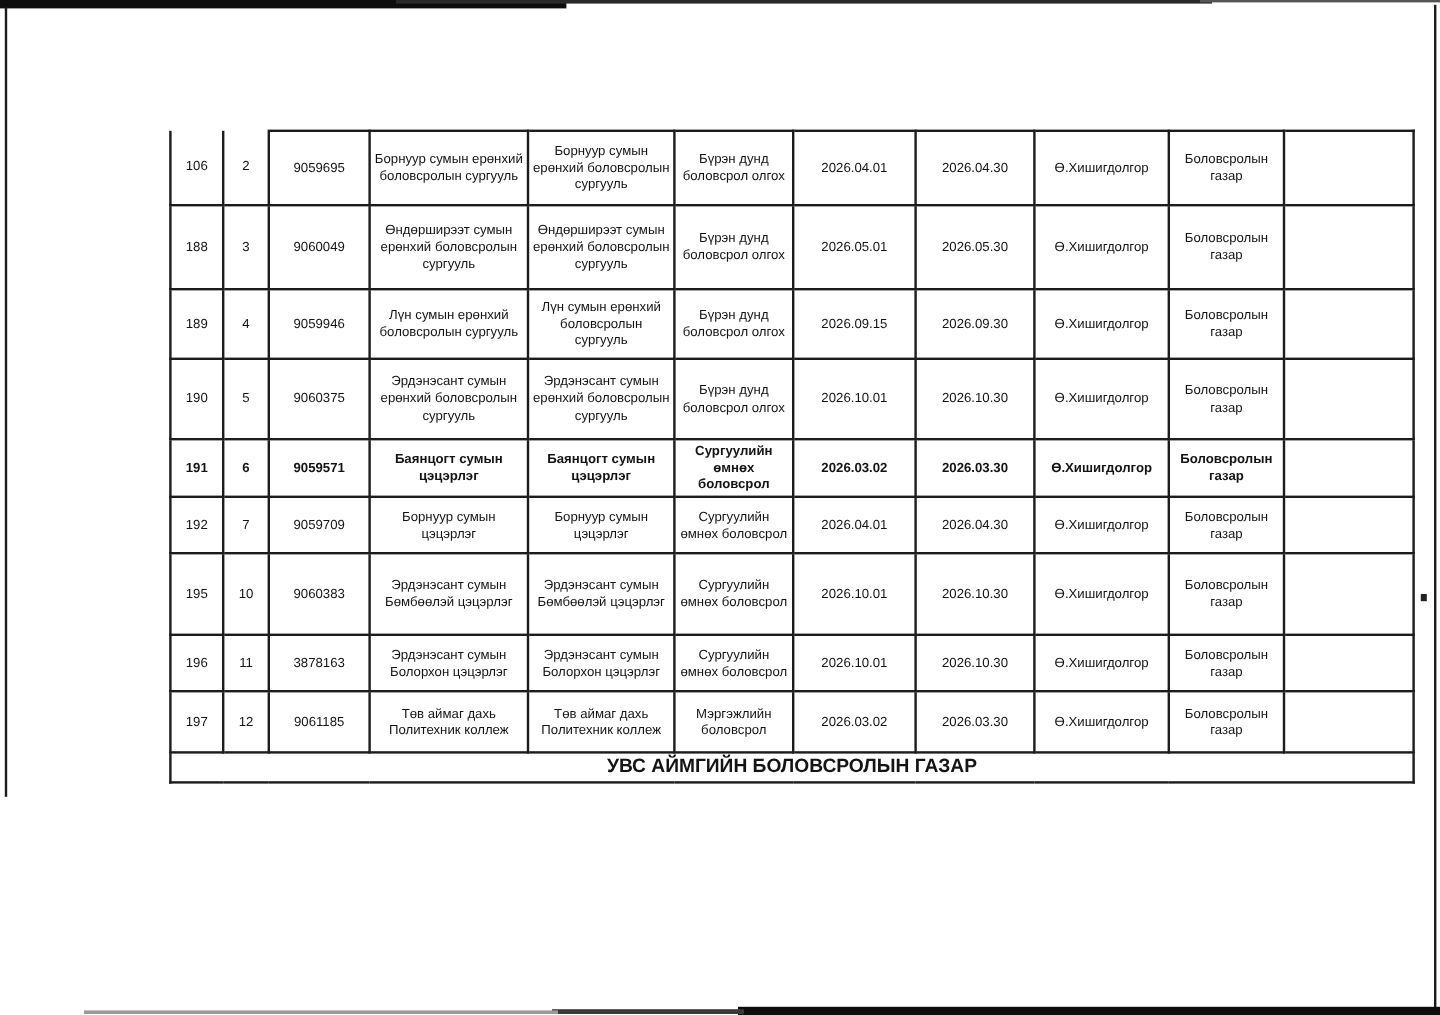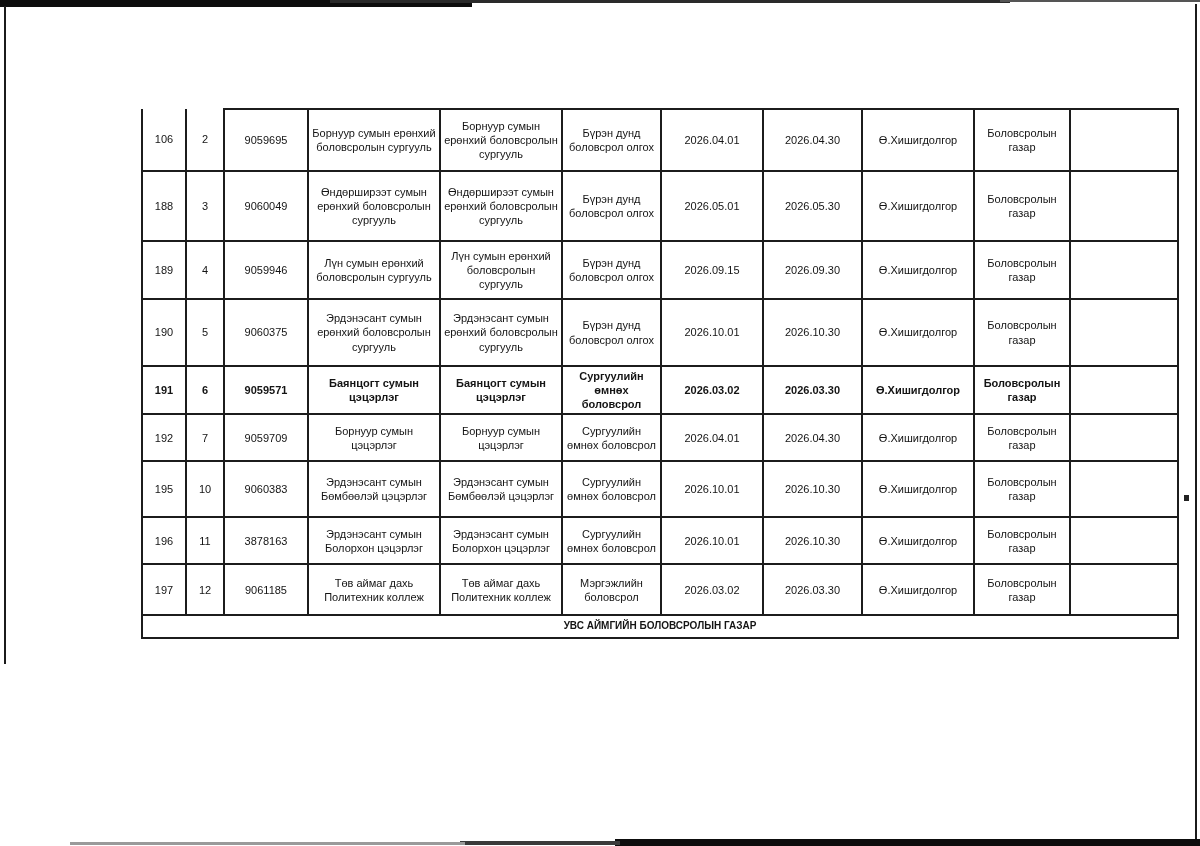--- a/index.html
+++ b/index.html
@@ -41,21 +41,21 @@
   td.c-code{width:76px;}
   td.c-name1{width:124px;}
   td.c-name2{width:114px;}
   td.c-type{width:91px;}
   td.c-start{width:94px;}
   td.c-end{width:91px;}
   td.c-person{width:104px;}
   td.c-org{width:88px;}
   td.c-note{width:100px;}
   tr.footer-row td{
-    font-weight:bold;font-size:10px;height:19px;padding:1px 2px;
+    font-weight:bold;font-size:16px;height:19px;padding:1px 2px;
   }
 </style>
 </head>
 <body>
 
 <div class="artifact edge-top-thick"></div>
 <div class="artifact edge-top-thin"></div>
 <div class="artifact edge-top-hair"></div>
 <div class="artifact edge-left"></div>
 <div class="artifact edge-right"></div>
@@ -138,21 +138,21 @@
     <td class="c-code">9059709</td>
     <td class="c-name1">Борнуур сумын цэцэрлэг</td>
     <td class="c-name2">Борнуур сумын цэцэрлэг</td>
     <td class="c-type">Сургуулийн өмнөх боловсрол</td>
     <td class="c-start">2026.04.01</td>
     <td class="c-end">2026.04.30</td>
     <td class="c-person">Ө.Хишигдолгор</td>
     <td class="c-org">Боловсролын газар</td>
     <td class="c-note"></td>
   </tr>
-      <tr style="height: 56px;">
+      <tr style="height: 68px;">
     <td class="c-no">195</td>
     <td class="c-sub">10</td>
     <td class="c-code">9060383</td>
     <td class="c-name1">Эрдэнэсант сумын Бөмбөөлэй цэцэрлэг</td>
     <td class="c-name2">Эрдэнэсант сумын Бөмбөөлэй цэцэрлэг</td>
     <td class="c-type">Сургуулийн өмнөх боловсрол</td>
     <td class="c-start">2026.10.01</td>
     <td class="c-end">2026.10.30</td>
     <td class="c-person">Ө.Хишигдолгор</td>
     <td class="c-org">Боловсролын газар</td>

